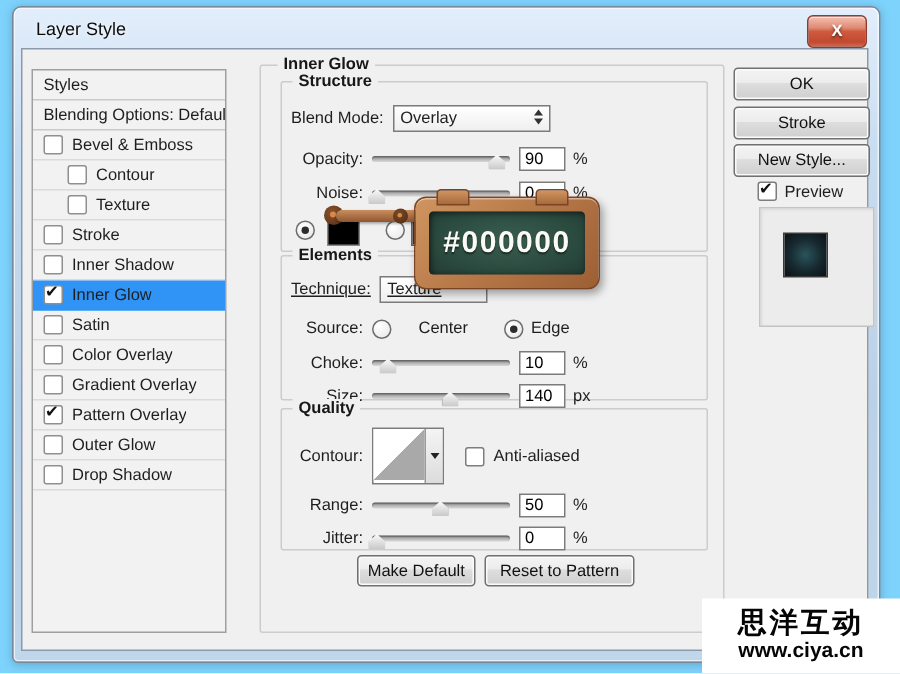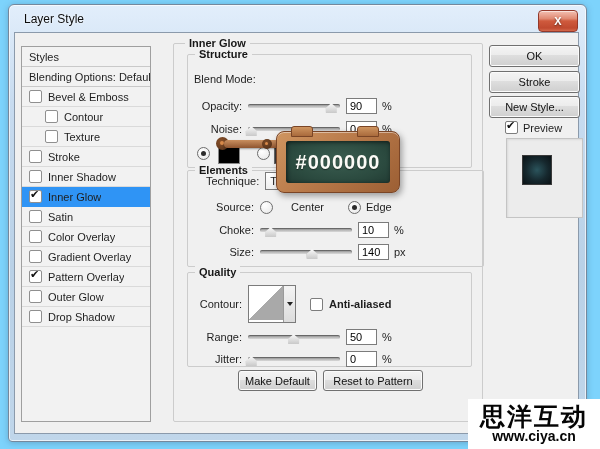--- a/index.html
+++ b/index.html
@@ -40,21 +40,21 @@
   .srow .lbl{overflow:hidden;}
 
   
   .main-panel{position:absolute;left:158px;top:10px;width:308px;height:377px;
     border:1px solid #cccccc;border-radius:2px;}
   .legend{position:absolute;top:-7px;left:11px;background:#f0f0f0;padding:0 4px;
     font-weight:bold;color:#171717;white-space:nowrap;}
   .group{position:absolute;left:13px;width:283px;border:1px solid #cccccc;border-radius:2px;}
   .group .legend{left:7px;}
   .g-structure{top:10px;height:112px;}
-  .g-elements{top:126px;height:95px;padding-left:12px;}
+  .g-elements{top:126px;height:95px;}
   .g-quality{top:228px;height:93px;}
 
   .row{display:flex;align-items:center;height:20px;margin:0 6px;}
   .rlabel{flex:0 0 48px;display:flex;justify-content:flex-end;white-space:nowrap;
     margin-right:6px;color:#1e1e1e;}
 
   
   .dd{height:18px;border:1px solid #7b7b7b;background:linear-gradient(180deg,#ffffff,#efefef);
     display:flex;align-items:center;padding:0 4px;position:relative;cursor:pointer;box-sizing:border-box;}
   .dd .dtext{flex:1;}
@@ -133,21 +133,21 @@
   .stick-knob{position:absolute;left:-60px;top:6px;width:13px;height:13px;border-radius:50%;
     background:radial-gradient(circle at 40% 35%,#8a5129,#53301a);}
   .stick-knob::after{content:"";position:absolute;left:4px;top:4px;width:4px;height:4px;border-radius:50%;background:#d98a4a;}
   .stick-knob2{position:absolute;left:-14px;top:8px;width:10px;height:10px;border-radius:50%;
     background:radial-gradient(circle at 40% 35%,#7c4a26,#4a2a16);}
   .stick-knob2::after{content:"";position:absolute;left:3px;top:3px;width:3px;height:3px;border-radius:50%;background:#d98a4a;}
 
   
   .watermark{position:absolute;left:468px;top:399px;width:132px;height:50px;background:#fff;z-index:60;
     display:flex;flex-direction:column;align-items:center;justify-content:center;}
-  .wm1{font-size:25px;font-weight:bold;letter-spacing:2px;color:#050505;line-height:1.05;
+  .wm1{font-size:19px;font-weight:bold;letter-spacing:2px;color:#050505;line-height:1.05;
     text-shadow:-1px -1px 0 #fff,1px -1px 0 #fff,-1px 1px 0 #fff,1px 1px 0 #fff;}
   .wm2{font-size:14px;font-weight:bold;color:#050505;line-height:1.1;
     text-shadow:-1px -1px 0 #fff,1px -1px 0 #fff,-1px 1px 0 #fff,1px 1px 0 #fff;}
 </style>
 </head>
 <body>
 
 <div class="page">
 
   <div class="window">
@@ -217,20 +217,27 @@
   </div>
         </div>
 
       <div class="main-panel">
         <span class="legend">Inner Glow</span>
 
         <div class="group g-structure">
           <span class="legend">Structure</span>
           <div class="row" style="margin-top:14px;">
             <span class="rlabel">Blend Mode:</span>
+            <div class="dd dd-blend">
+              <span class="dtext">Overlay</span>
+              <span class="spin">
+                  <i class="up"></i>
+                  <i class="dn"></i>
+                </span>
+            </div>
           </div>
           <div class="row" style="margin-top:7px;">
             <span class="rlabel">Opacity:</span>
             <span class="track">
               <span class="thumb" style="left: calc(90% - 5px);"></span>
             </span>
             <input class="val" readonly="" value="90" style="">
             <span class="unit">%</span>
           </div>
           <div class="row" style="margin-top:3px;">
@@ -246,21 +253,21 @@
             <span class="radio on"></span>
             <span class="swatch"></span>
             <span style="flex:0 0 17px;"></span>
             <span class="radio"></span>
             <span class="gswatch"></span>
           </div>
         </div>
 
         <div class="group g-elements">
           <span class="legend">Elements</span>
-          <div class="row" style="margin-top:0;">
+          <div class="row" style="margin-top:12px;text-decoration:underline;">
             <span class="rlabel">Technique:</span>
             <div class="dd dd-technique">
               <span class="dtext">Texture</span>
             </div>
           </div>
           <div class="row" style="margin-top:6px;">
             <span class="rlabel">Source:</span>
             <span class="radio"></span>
             <span style="margin-left:18px;">Center</span>
             <span style="flex:0 0 24px;"></span>
@@ -290,21 +297,21 @@
           <div class="row" style="margin-top:12px;height:38px;">
             <span class="rlabel">Contour:</span>
             <div class="contour-combo">
               <div class="contour-thumb"></div>
               <div class="contour-arrow">
                   <i></i>
                 </div>
             </div>
             <span style="flex:0 0 14px;"></span>
             <span class="checkbox"></span>
-            <span style="margin-left:6px;font-weight:bold;">Anti-aliased</span>
+            <span style="margin-left:6px;">Anti-aliased</span>
           </div>
           <div class="row" style="margin-top:4px;">
             <span class="rlabel">Range:</span>
             <span class="track">
               <span class="thumb" style="left: calc(49% - 5px);"></span>
             </span>
             <input class="val" readonly="" value="50" style="">
             <span class="unit">%</span>
           </div>
           <div class="row" style="margin-top:2px;">

